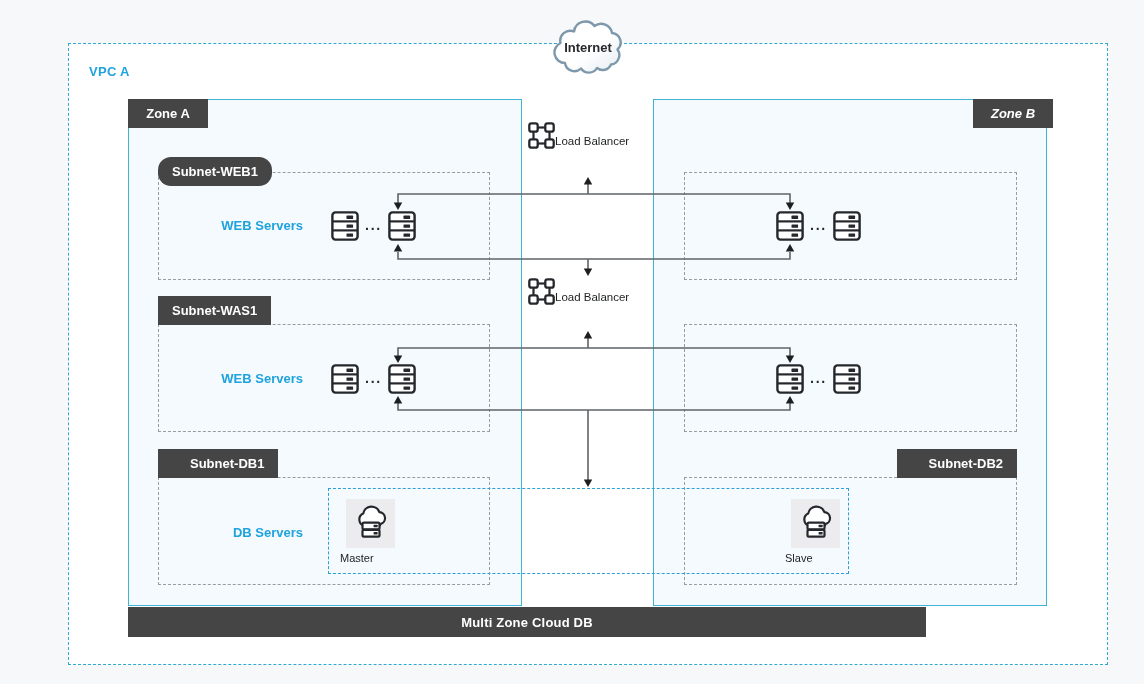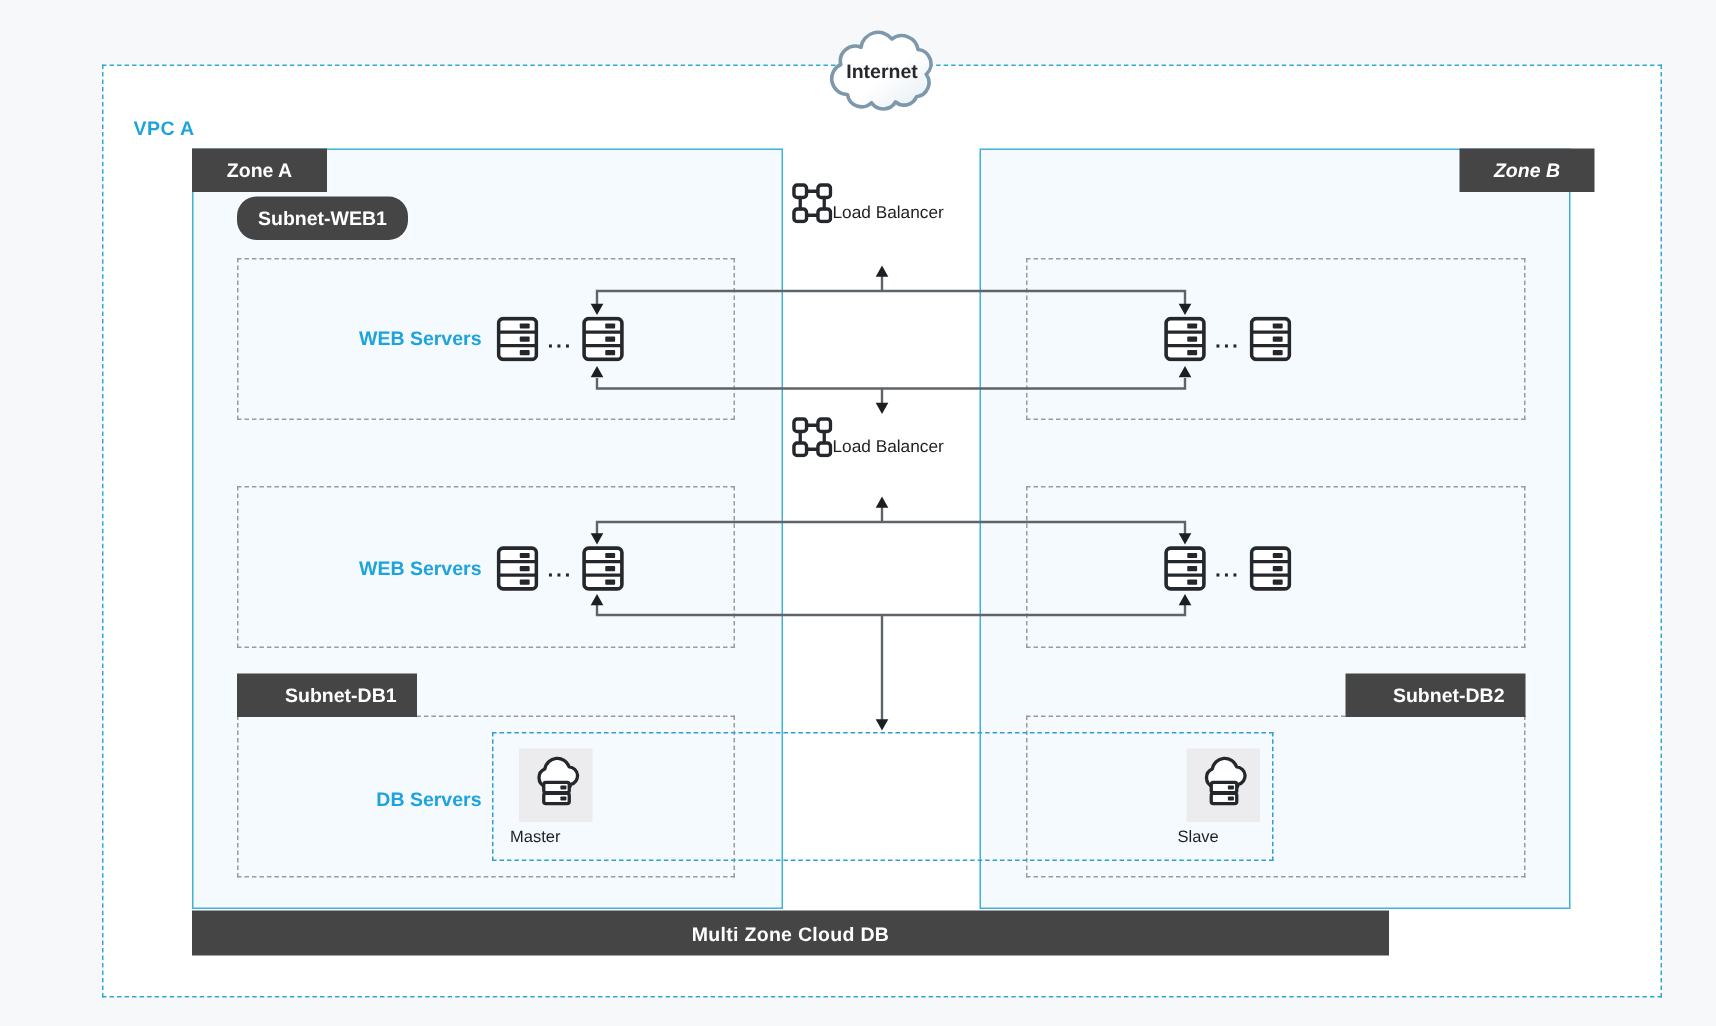--- a/index.html
+++ b/index.html
@@ -8,36 +8,36 @@
     --db-dash:#2d9fd6; --vpc-dash:#2fa9d4; --cloud-stroke:#7e98ab;
     --ink:#1d1f21; --page-bg:#f7f8f9; --tile-bg:#ececee;
   }
   *{margin:0;padding:0;box-sizing:border-box;}
   html,body{width:1144px;height:684px;}
   body{background:var(--page-bg);font-family:"Liberation Sans","DejaVu Sans",sans-serif;position:relative;overflow:hidden;}
   .abs{position:absolute;}
   .canvas{position:absolute;left:0;top:0;width:1144px;height:684px;}
 
   .vpc{left:68px;top:43px;width:1040px;height:622px;background:#ffffff;border:1.5px dashed var(--vpc-dash);z-index:1;}
-  .vpc-label{left:89px;top:78px;color:var(--accent);font-size:13px;font-weight:bold;z-index:8;letter-spacing:.3px;}
+  .vpc-label{left:89px;top:64px;color:var(--accent);font-size:13px;font-weight:bold;z-index:8;letter-spacing:.3px;}
 
   .zone{width:394px;height:507px;top:99px;background:var(--zone-fill);border:1px solid var(--zone-border);z-index:2;}
   .zone-a{left:128px;} .zone-b{left:653px;}
-  .zone-header{top:99px;width:90px;height:29px;background:var(--header-bg);color:#fff;font-size:13px;font-weight:bold;display:flex;align-items:center;justify-content:center;z-index:7;}
+  .zone-header{top:99px;width:80px;height:29px;background:var(--header-bg);color:#fff;font-size:13px;font-weight:bold;display:flex;align-items:center;justify-content:center;z-index:7;}
   .zone-header-a{left:128px;} .zone-header-b{left:973px;font-style:italic;}
 
   .subnet-box{width:332px;height:108px;border:1px dashed var(--subnet-dash);z-index:3;}
   .sb-a{left:158px;} .sb-b{left:684px;width:333px;}
   .sb-r1{top:172px;} .sb-r2{top:324px;} .sb-r3{top:477px;}
 
   .subnet-header{height:29px;background:var(--header-bg);color:#fff;font-size:13px;font-weight:bold;display:flex;align-items:center;padding:0 14px;z-index:7;white-space:nowrap;}
   .sh-a{left:158px;} .sh-b{right:127px;}
-  .sh-r1{top:131px;border-radius:13px;} .sh-r2{top:296px;} .sh-r3{top:449px;padding-left:32px;}
-
-  .row-label{left:166px;width:155px;text-align:right;color:var(--accent);font-size:13px;font-weight:bold;z-index:5;white-space:nowrap;}
+  .sh-r1{top:157px;border-radius:13px;} .sh-r2{top:296px;} .sh-r3{top:449px;padding-left:32px;}
+
+  .row-label{left:148px;width:155px;text-align:right;color:var(--accent);font-size:13px;font-weight:bold;z-index:5;white-space:nowrap;}
 
   .server-group{display:flex;align-items:center;gap:6px;z-index:5;}
   .server-dots{color:#24282c;font-size:14px;font-weight:bold;letter-spacing:1px;line-height:1;padding-top:2px;}
 
   .lb-group{left:528px;width:120px;display:flex;flex-direction:row;align-items:center;z-index:5;}
   .lb-label{margin-top:7px;font-size:11.5px;color:var(--ink);white-space:nowrap;}
 
   .db-rep-box{left:328px;top:488px;width:521px;height:86px;border:1.5px dashed var(--db-dash);z-index:4;}
   .db-tile{width:49px;height:49px;top:499px;background:var(--tile-bg);display:flex;align-items:center;justify-content:center;z-index:5;}
   .db-tile-label{top:552px;width:60px;text-align:left;font-size:11px;color:var(--ink);font-weight:500;z-index:5;}
@@ -64,20 +64,21 @@
   <div class="abs zone-header zone-header-b">Zone B</div>
 
   <div class="abs subnet-box sb-a sb-r1"></div>
   <div class="abs subnet-box sb-b sb-r1"></div>
   <div class="abs subnet-box sb-a sb-r2"></div>
   <div class="abs subnet-box sb-b sb-r2"></div>
   <div class="abs subnet-box sb-a sb-r3"></div>
   <div class="abs subnet-box sb-b sb-r3"></div>
 
   <div class="abs subnet-header sh-a sh-r1">Subnet-WEB1</div>
+  <div class="abs subnet-header sh-a sh-r2">Subnet-WAS1</div>
   <div class="abs subnet-header sh-a sh-r3">Subnet-DB1</div>
   <div class="abs subnet-header sh-b sh-r3">Subnet-DB2</div>
 
   <div class="abs row-label" style="top:218px">WEB Servers</div>
   <div class="abs row-label" style="top:371px">WEB Servers</div>
   <div class="abs row-label" style="top:525px">DB Servers</div>
 
   <div class="abs server-group" style="left:331px;top:211px">
     <span><svg width="28" height="30" viewBox="0 0 28 30">
           <rect x="1.4" y="1.4" width="25.2" height="27.2" rx="3" fill="#fff" stroke="#24282c" stroke-width="2.4"></rect>

